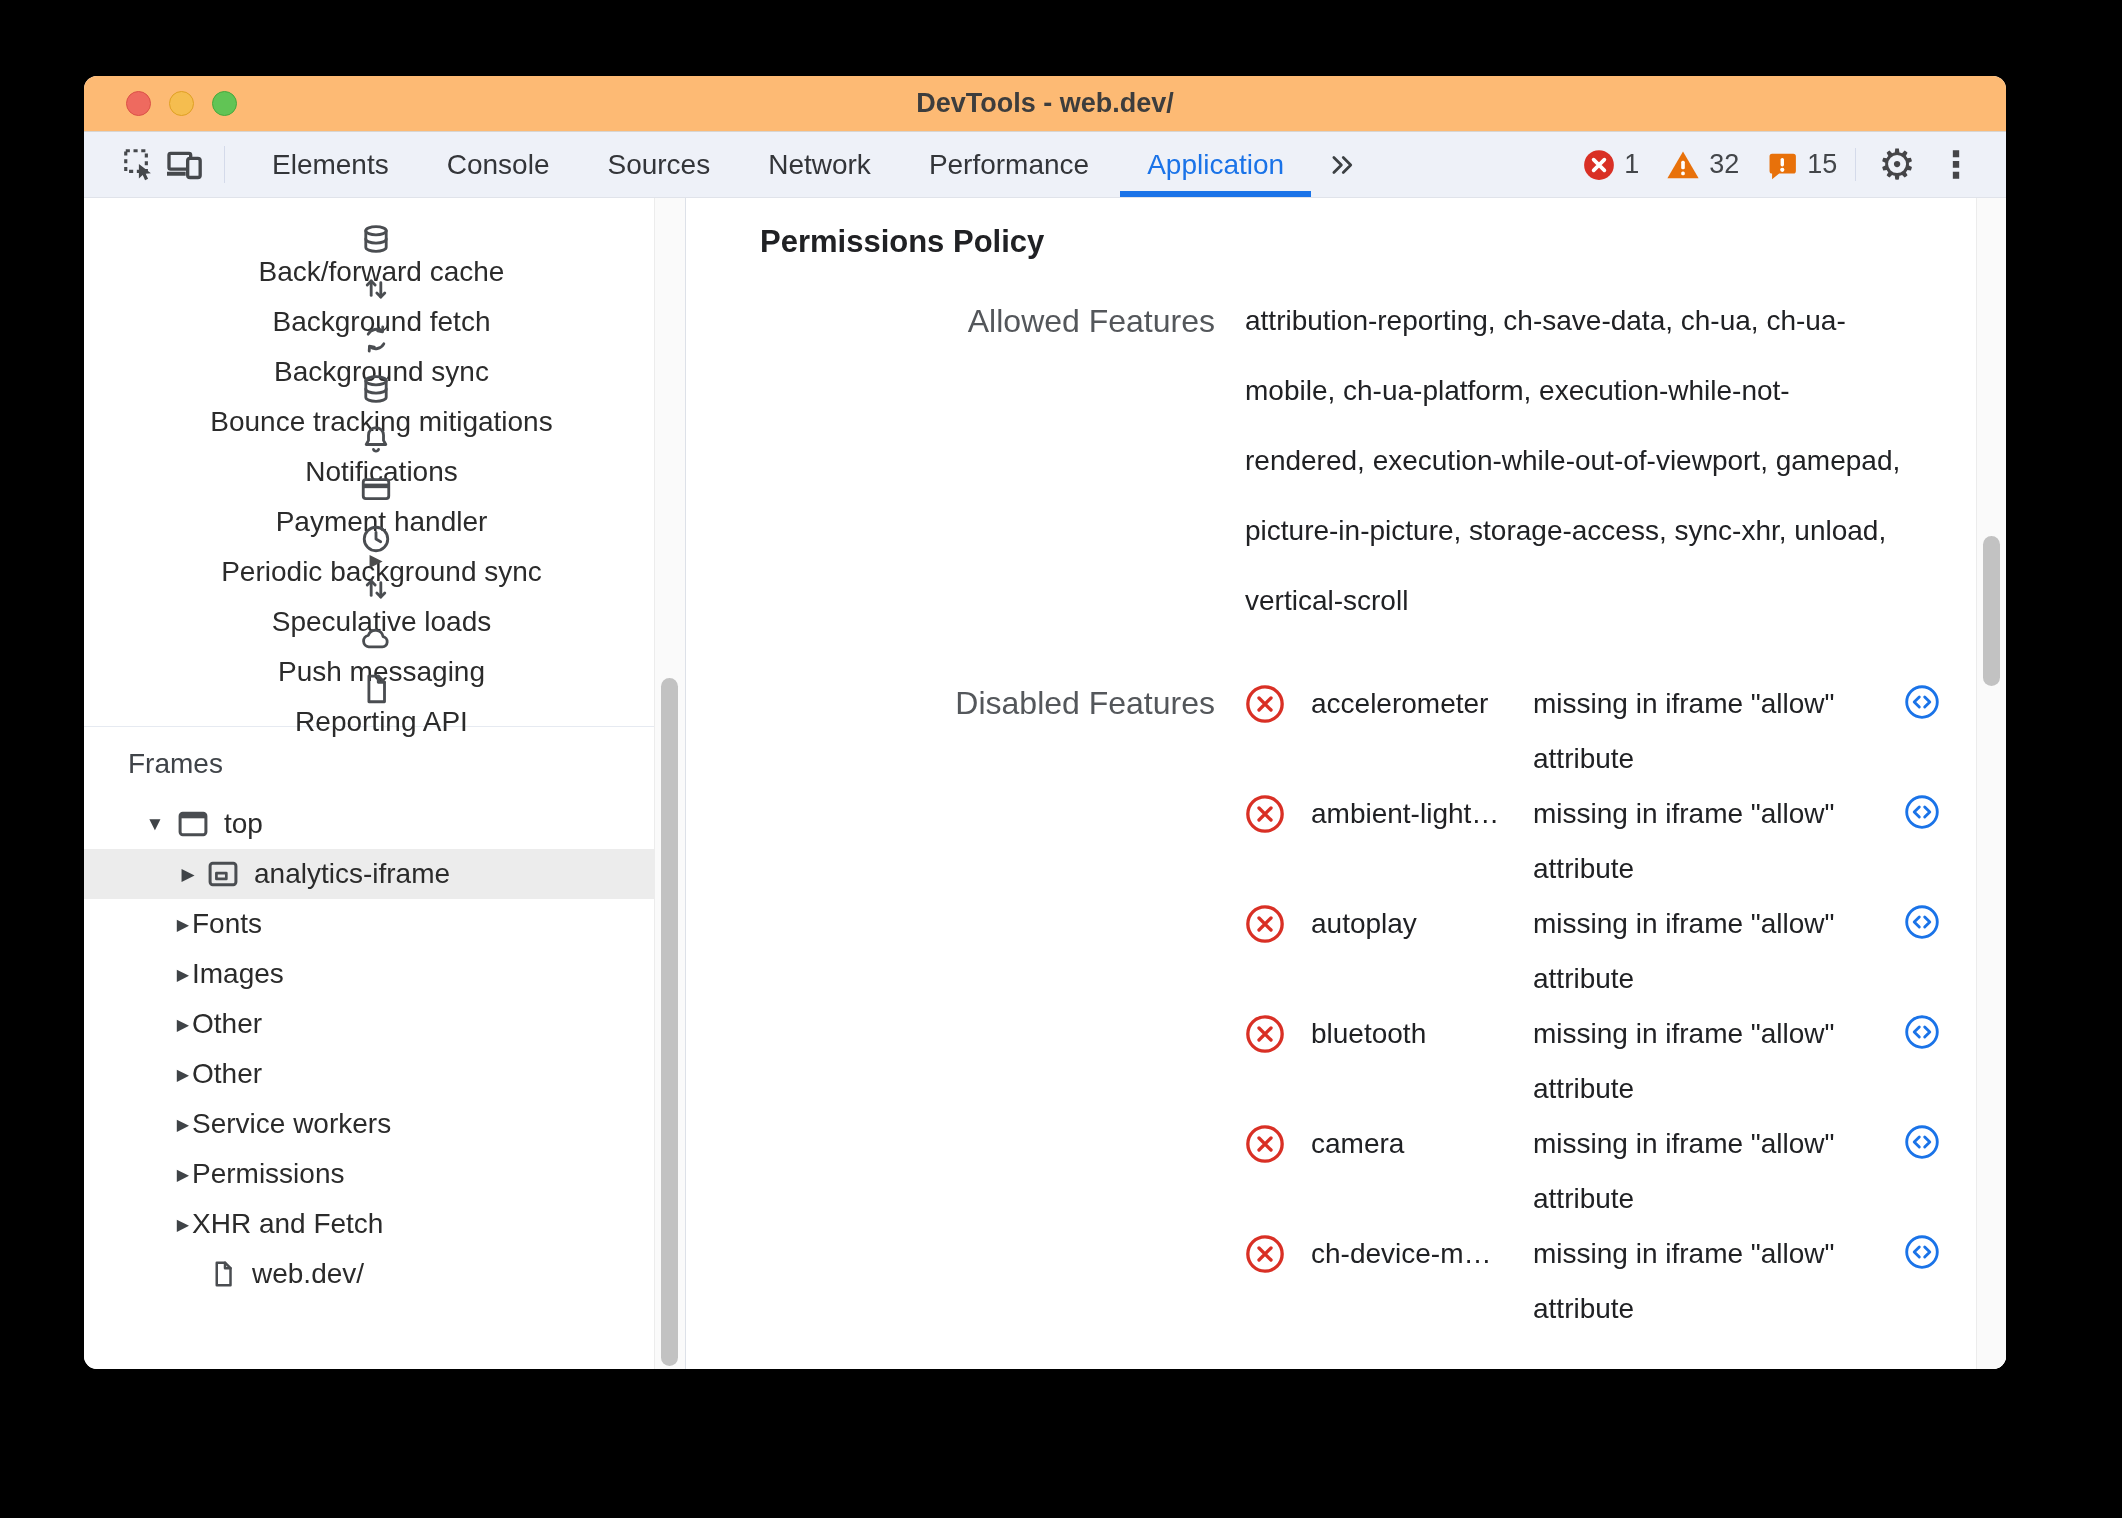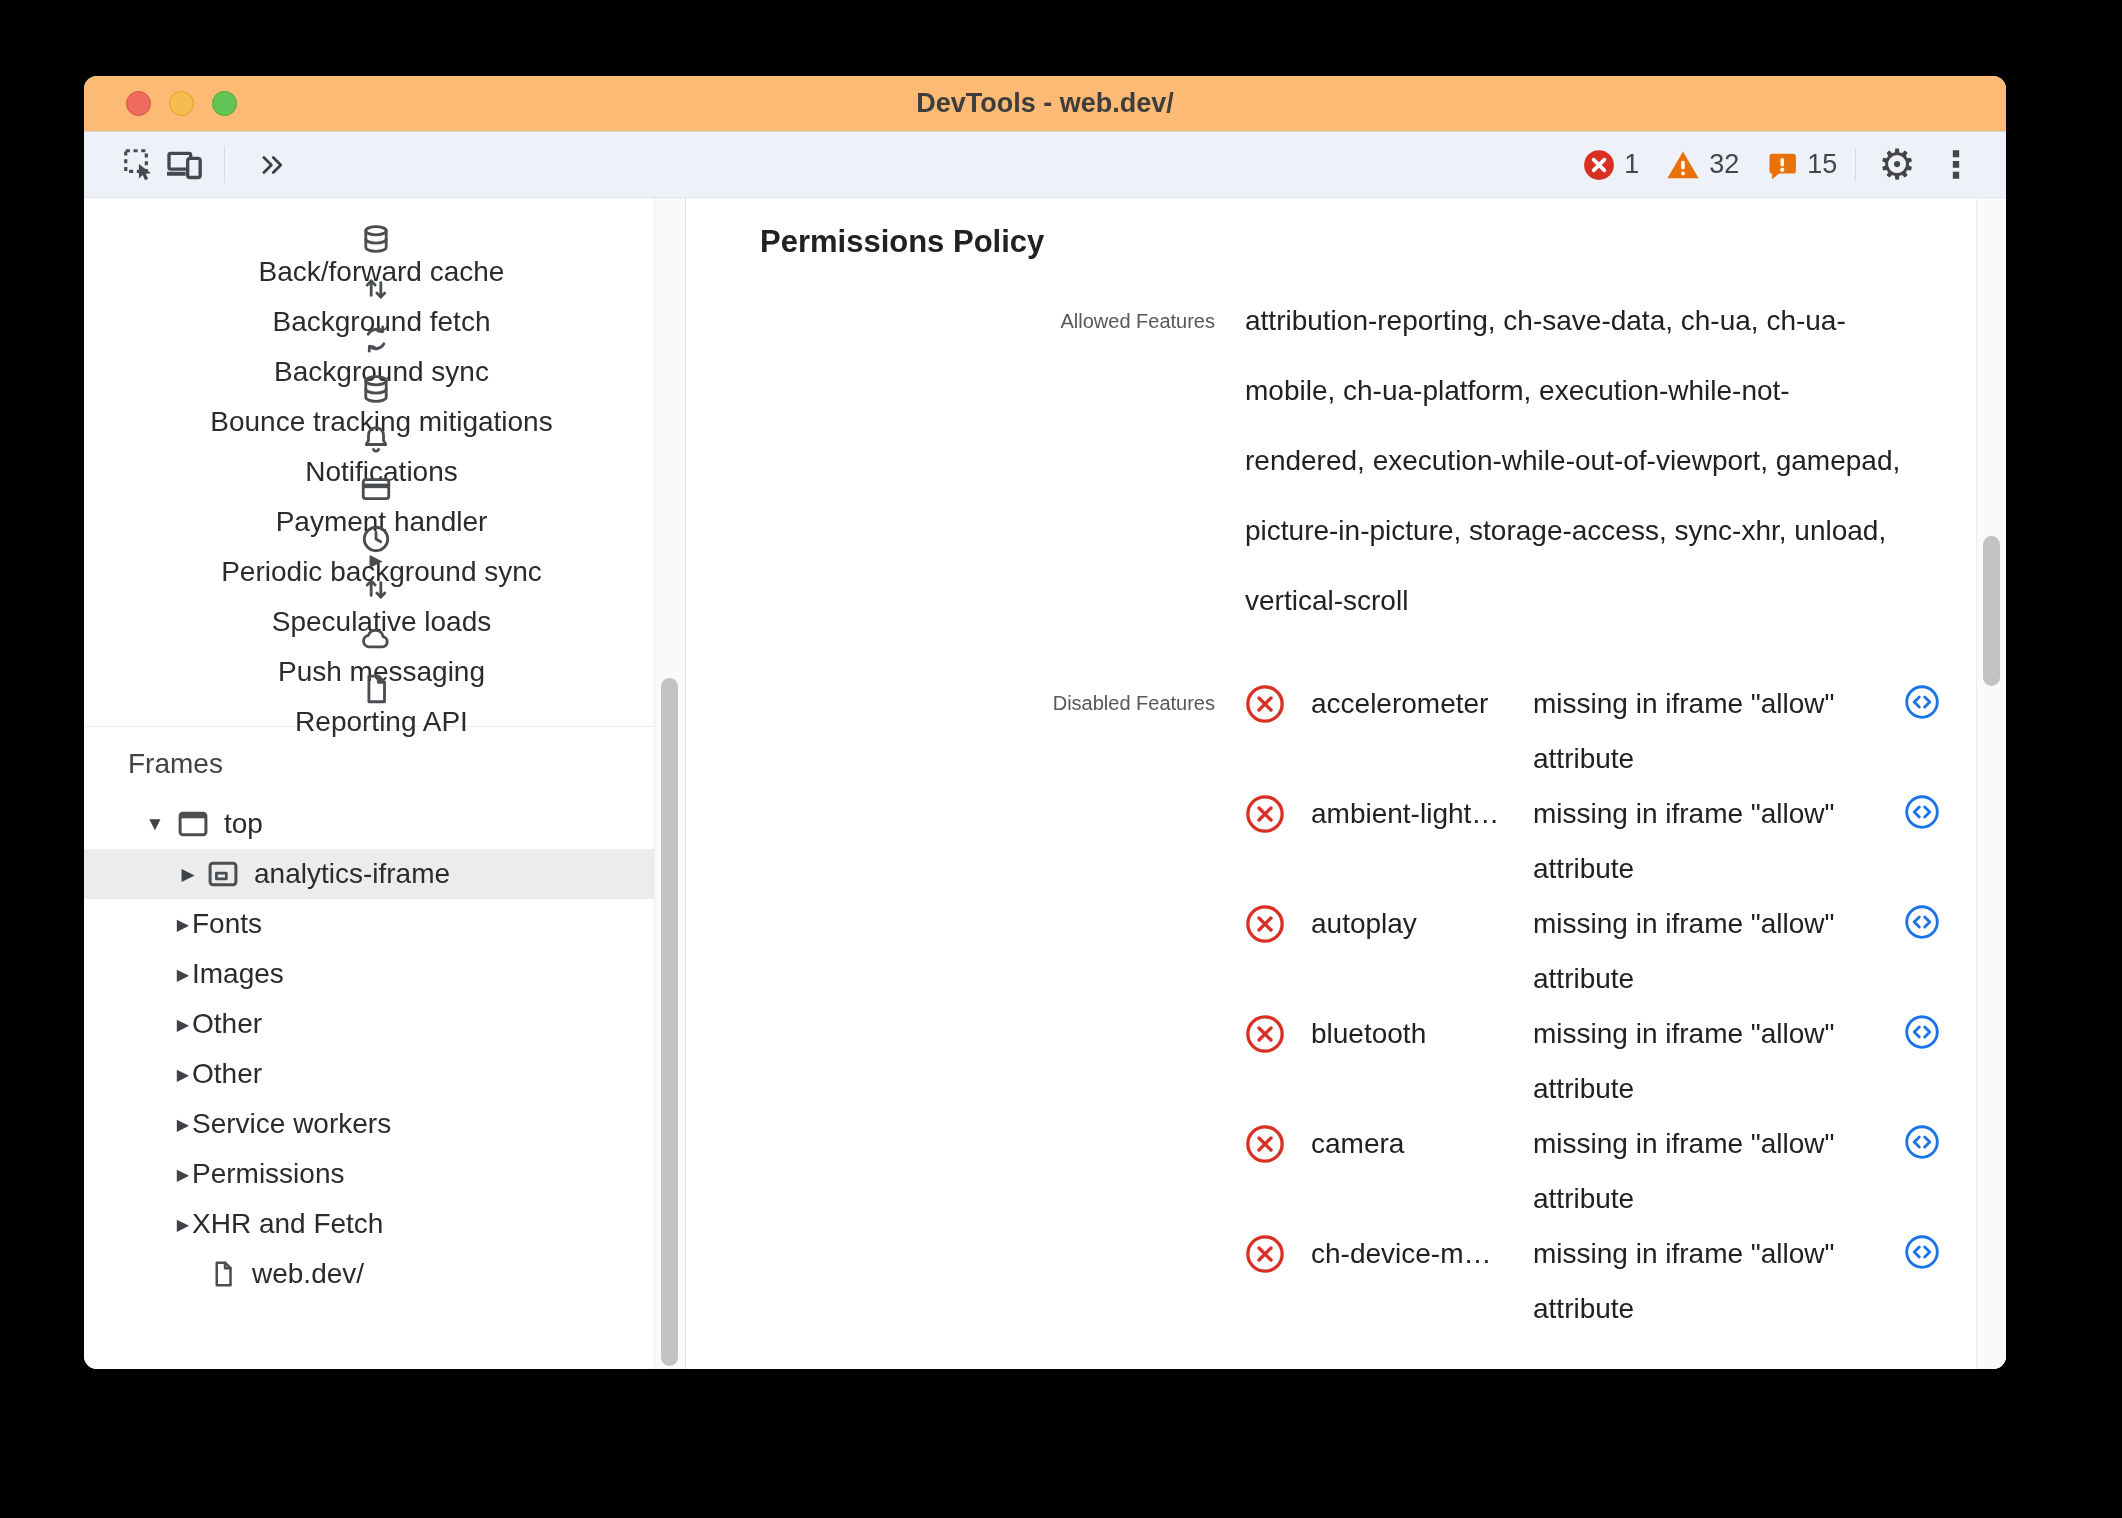--- a/index.html
+++ b/index.html
@@ -67,21 +67,21 @@
 
   
   .main{flex:1;display:flex;flex-direction:row;position:relative;min-width:0;background:#fff;}
   .main-headerstrip{height:26px;border-bottom:1px solid #e2e5ed;flex:0 0 auto;}
   .main-scroll{flex:1;position:relative;overflow:hidden;}
   .main-content{position:absolute;left:0;top:0;right:29px;bottom:-200px;padding-left:74px;overflow:hidden;}
   .main-scrollbar{position:absolute;right:0;top:0;bottom:0;width:29px;background:#fafafa;border-left:1px solid #ececec;}
   .main-thumb{position:absolute;left:6px;width:17px;border-radius:9px;background:#c2c2c2;}
   .report-title{margin:26px 0 0 0;font-size:31px;font-weight:bold;color:#202124;}
   .report-grid{display:grid;grid-template-columns:455px 732px;column-gap:30px;row-gap:40px;margin-top:26px;}
-  .field-label{text-align:right;font-size:20px;color:#54575b;}
+  .field-label{text-align:right;font-size:32px;color:#54575b;}
   .field-label.allowed{line-height:70px;}
   .field-label.disabled{line-height:55px;}
   .allowed-value{font-size:28px;color:#202124;line-height:70px;white-space:pre;}
   .d-rows{display:flex;flex-direction:column;}
   .d-row{display:flex;align-items:flex-start;min-height:110px;}
   .d-row .blocked{flex:0 0 40px;width:40px;height:40px;margin-top:8px;}
   .d-row .blocked svg{display:block;}
   .d-row .fname{width:222px;flex:0 0 222px;margin-left:26px;font-size:28px;color:#202124;line-height:55px;white-space:nowrap;overflow:hidden;}
   .d-row .fdesc{font-size:28px;color:#202124;line-height:55px;white-space:pre;}
   .d-row .srcbtn{margin-left:auto;margin-right:37px;width:36px;height:36px;margin-top:8px;flex:0 0 36px;}
@@ -109,20 +109,40 @@
       </svg>
     </div>
     <div class="tbicon">
       <svg width="40" height="40" viewBox="0 0 24 24">
         <rect x="3" y="5" width="13" height="9.5" rx="1" fill="none" stroke="#45484c" stroke-width="2"></rect>
         <path d="M1.8 17.2 H13" stroke="#45484c" stroke-width="2.4" fill="none"></path>
         <rect x="14.2" y="8" width="7.5" height="11.5" rx="1.4" fill="#eef1f8" stroke="#45484c" stroke-width="2"></rect>
       </svg>
     </div>
     <div class="tb-divider"></div>
+    <div class="tabs" id="tabs">
+        <div class="tab">
+          <span>Elements</span>
+        </div>
+        <div class="tab">
+          <span>Console</span>
+        </div>
+        <div class="tab">
+          <span>Sources</span>
+        </div>
+        <div class="tab">
+          <span>Network</span>
+        </div>
+        <div class="tab">
+          <span>Performance</span>
+        </div>
+        <div class="tab selected">
+          <span>Application</span>
+        </div>
+      </div>
     <div class="more-tabs">
       <svg width="30" height="30" viewBox="0 0 24 24" fill="none" stroke="#3c4043" stroke-width="2.2" stroke-linecap="round" stroke-linejoin="round">
         <path d="M5.5 6 L11.5 12 L5.5 18"></path>
           <path d="M13 6 L19 12 L13 18"></path>
       </svg>
     </div>
 
     <div class="badges">
       <div class="badge">
         <svg width="34" height="34" viewBox="0 0 24 24">

